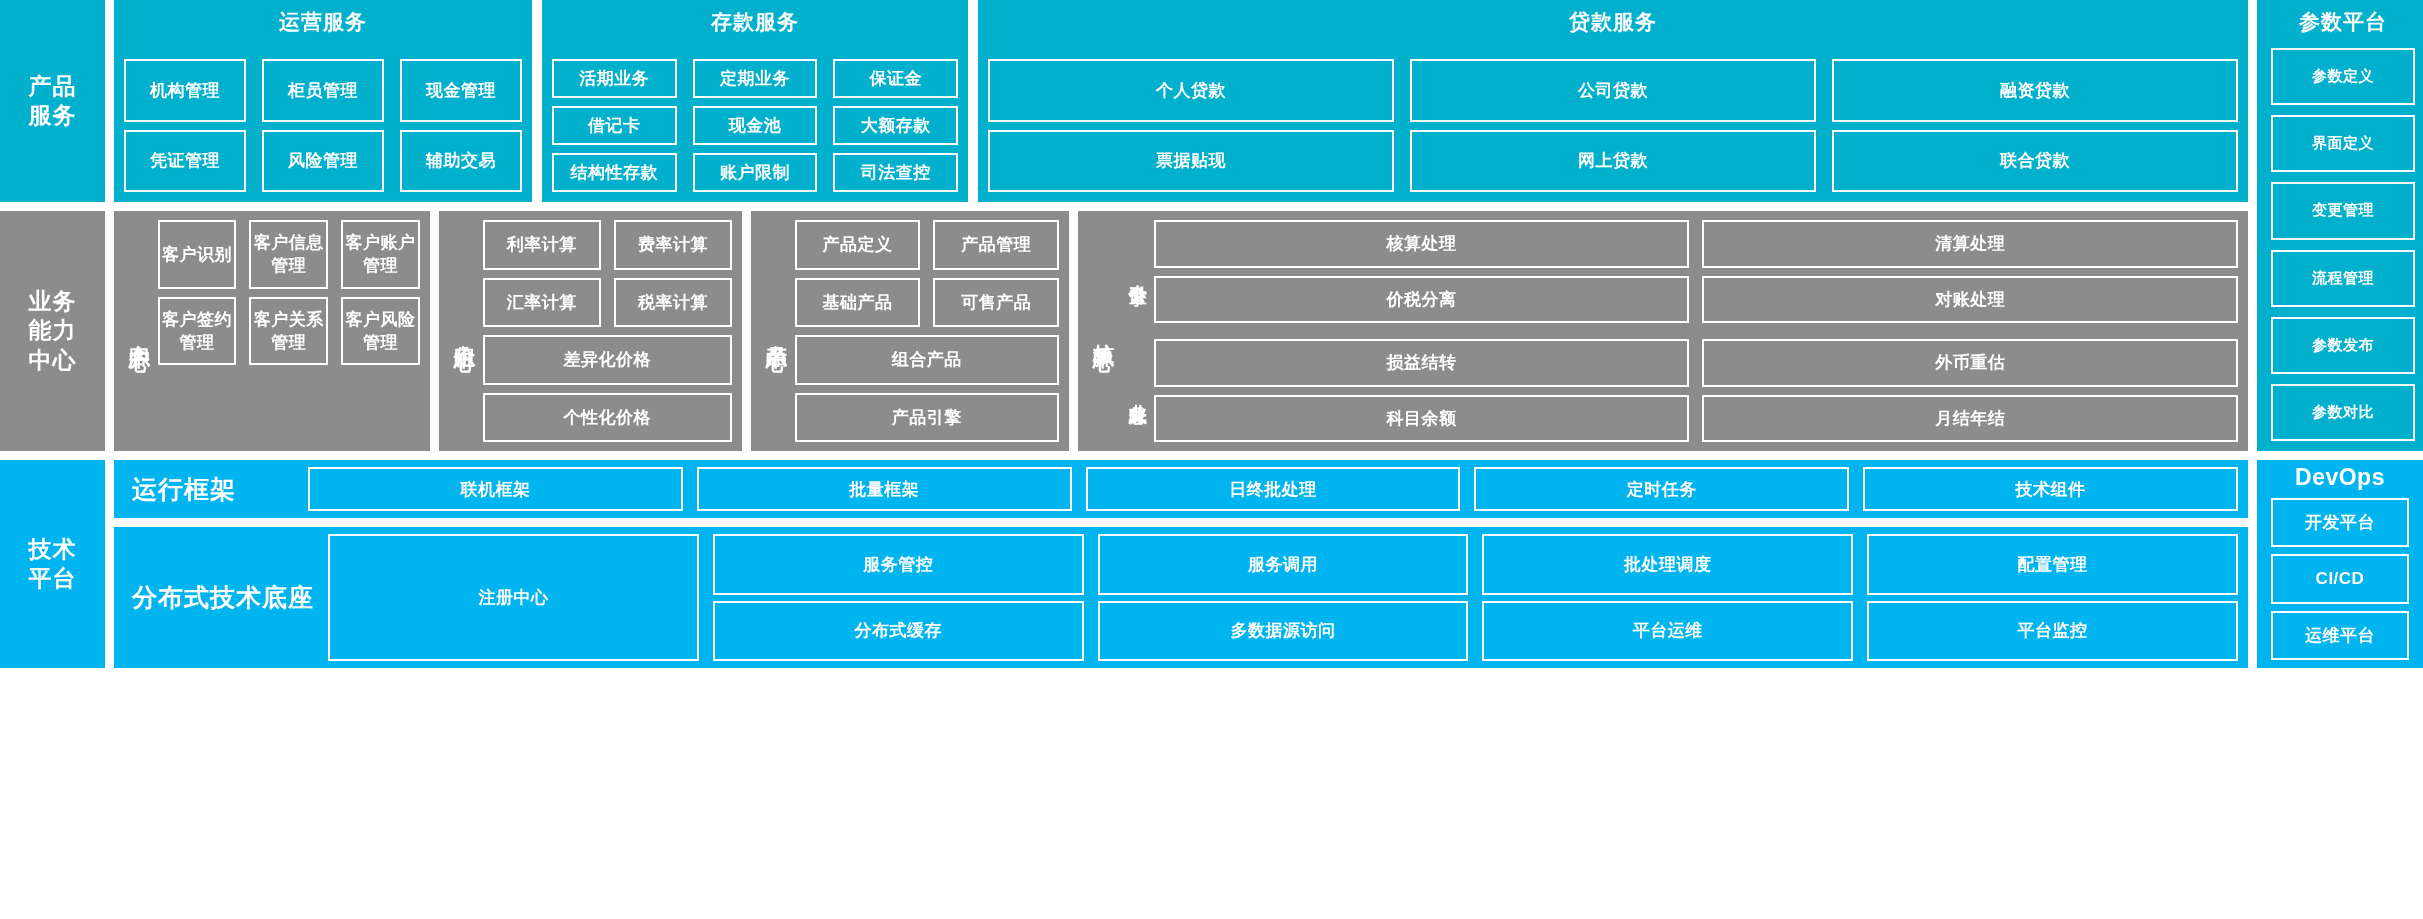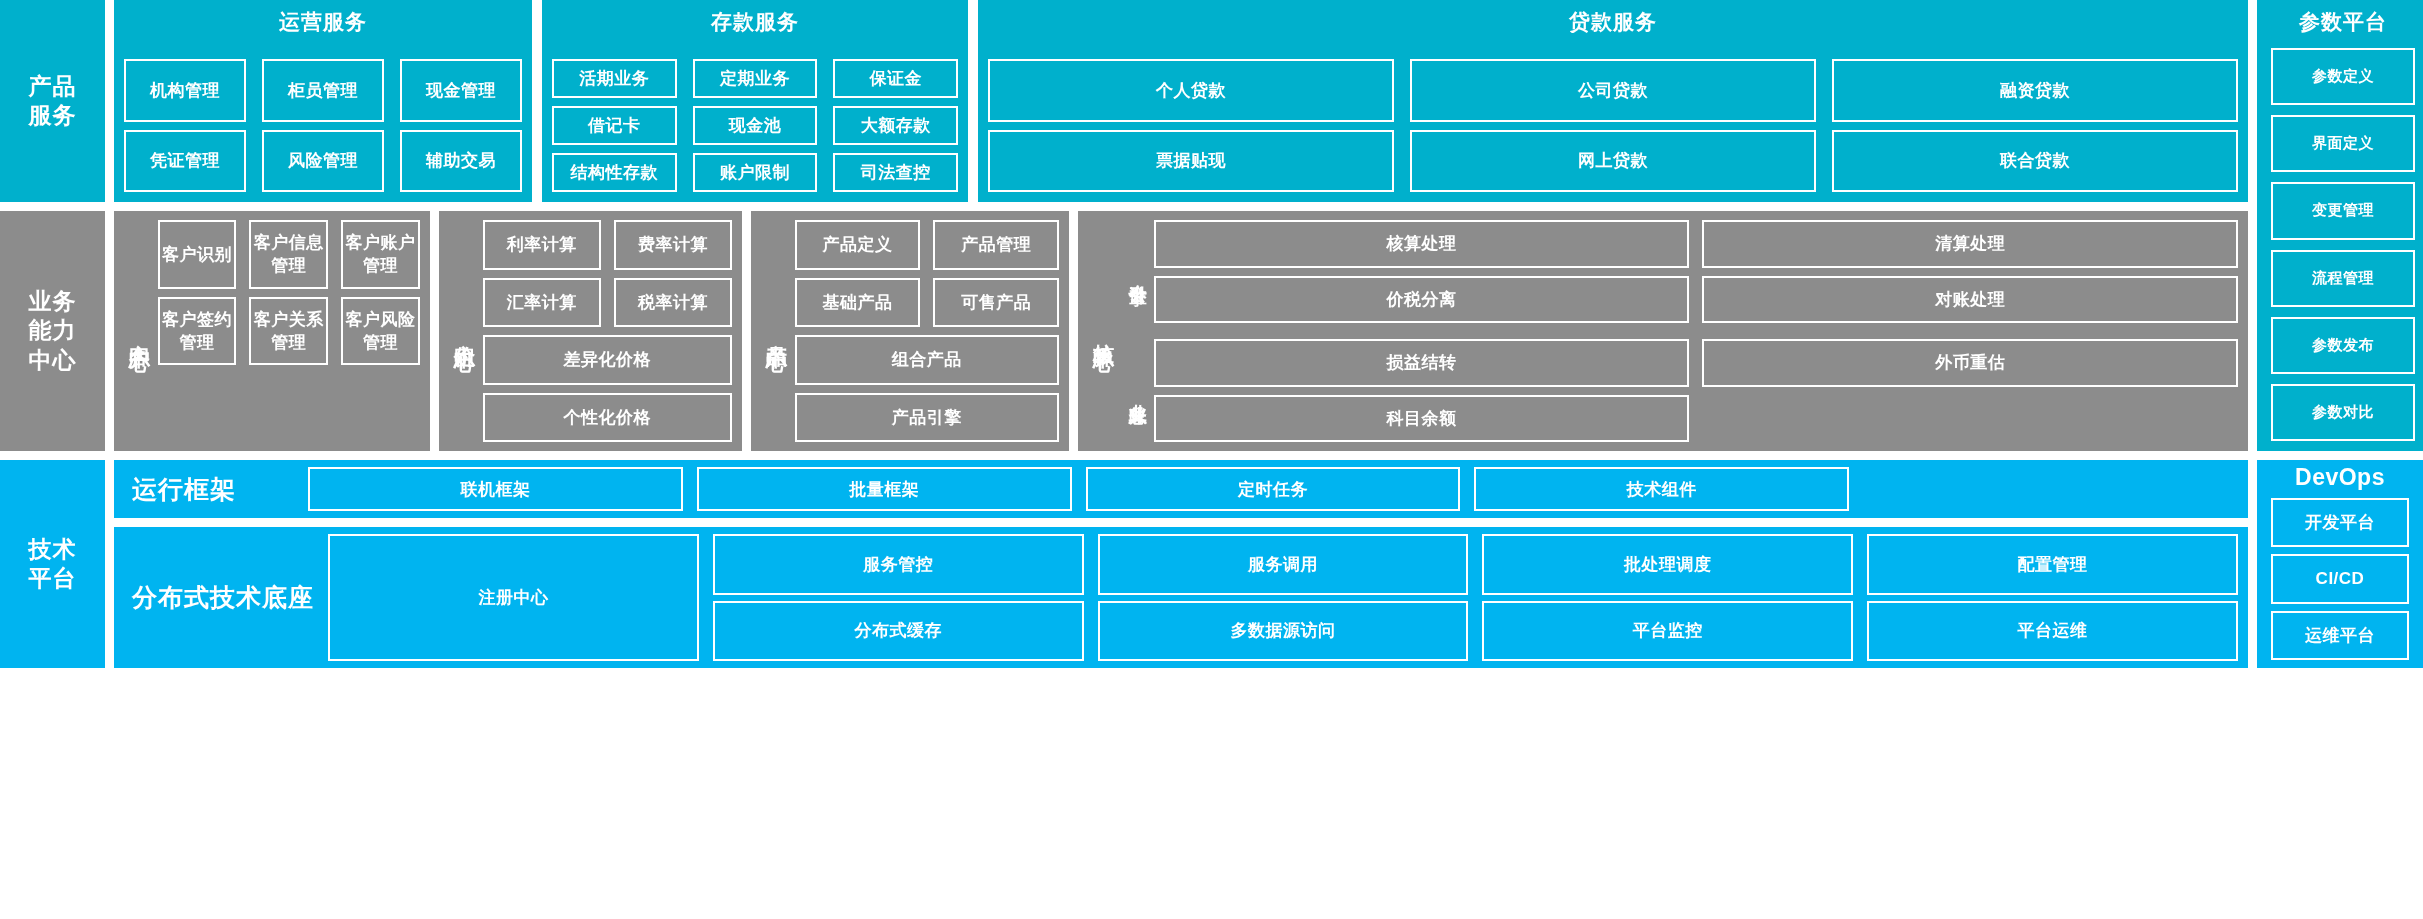--- a/index.html
+++ b/index.html
@@ -243,20 +243,21 @@
               <div class="cell">对账处理</div>
             </div>
           </div>
 
           <div class="acct-group">
             <div class="vlabel vlabel-sm">业务总账</div>
             <div class="acct-grid">
               <div class="cell">损益结转</div>
               <div class="cell">外币重估</div>
               <div class="cell">科目余额</div>
+              <div class="cell">月结年结</div>
             </div>
           </div>
 
         </div>
       </div>
 
     </div>
 
     <div style="width:166px; flex:0 0 166px;"></div>
 
@@ -268,37 +269,38 @@
       <span>技术<br>平台</span>
     </div>
 
     <div class="mid">
 
       <div class="tech-strip tech-strip-1">
         <div class="tech-label">运行框架</div>
         <div class="tech-items">
           <div class="cell">联机框架</div>
           <div class="cell">批量框架</div>
+          <div class="cell">日终批处理</div>
           <div class="cell">定时任务</div>
           <div class="cell">技术组件</div>
         </div>
       </div>
 
       <div class="tech-strip tech-strip-2">
         <div class="tech-label">分布式技术底座</div>
         <div class="tech-items tech-items-2">
           <div class="cell tech-reg">注册中心</div>
           <div class="cell">服务管控</div>
           <div class="cell">服务调用</div>
           <div class="cell">批处理调度</div>
           <div class="cell">配置管理</div>
           <div class="cell">分布式缓存</div>
           <div class="cell">多数据源访问</div>
+          <div class="cell">平台运维</div>
           <div class="cell">平台监控</div>
-          <div class="cell">平台运维</div>
         </div>
       </div>
 
     </div>
 
     <div class="devops">
       <div class="devops-title">DevOps</div>
       <div class="cell">开发平台</div>
       <div class="cell">CI/CD</div>
       <div class="cell">运维平台</div>

